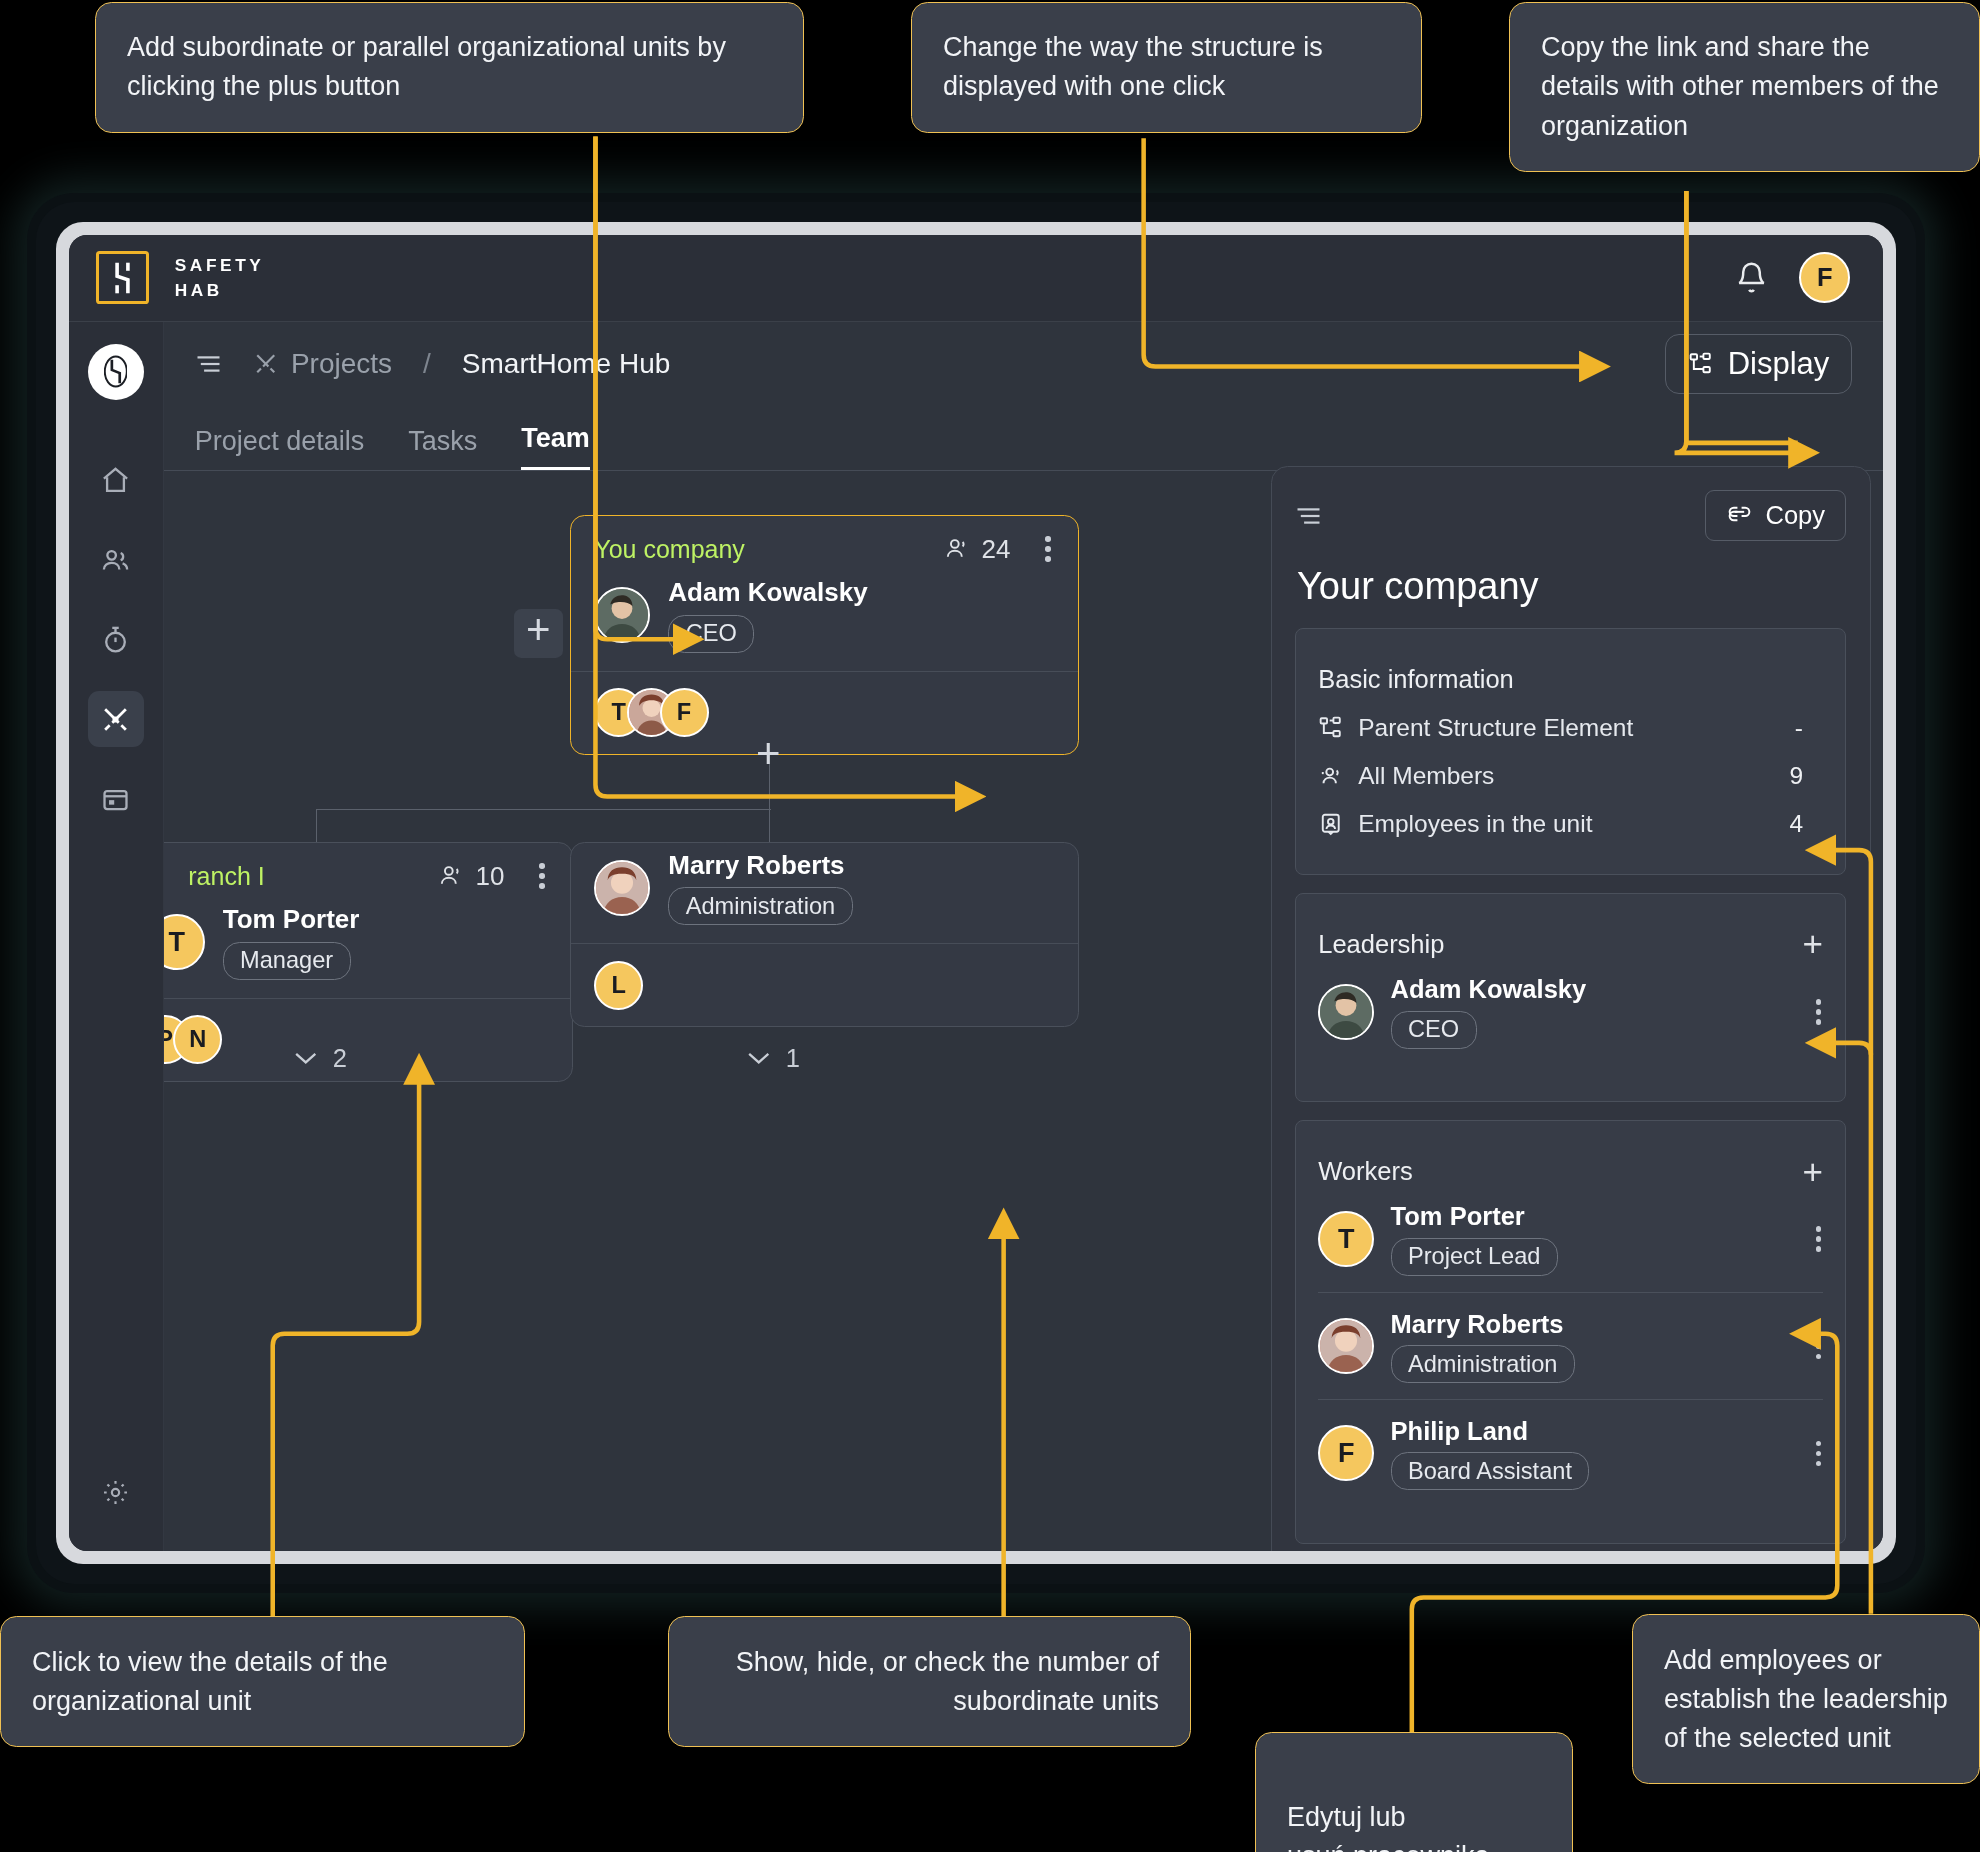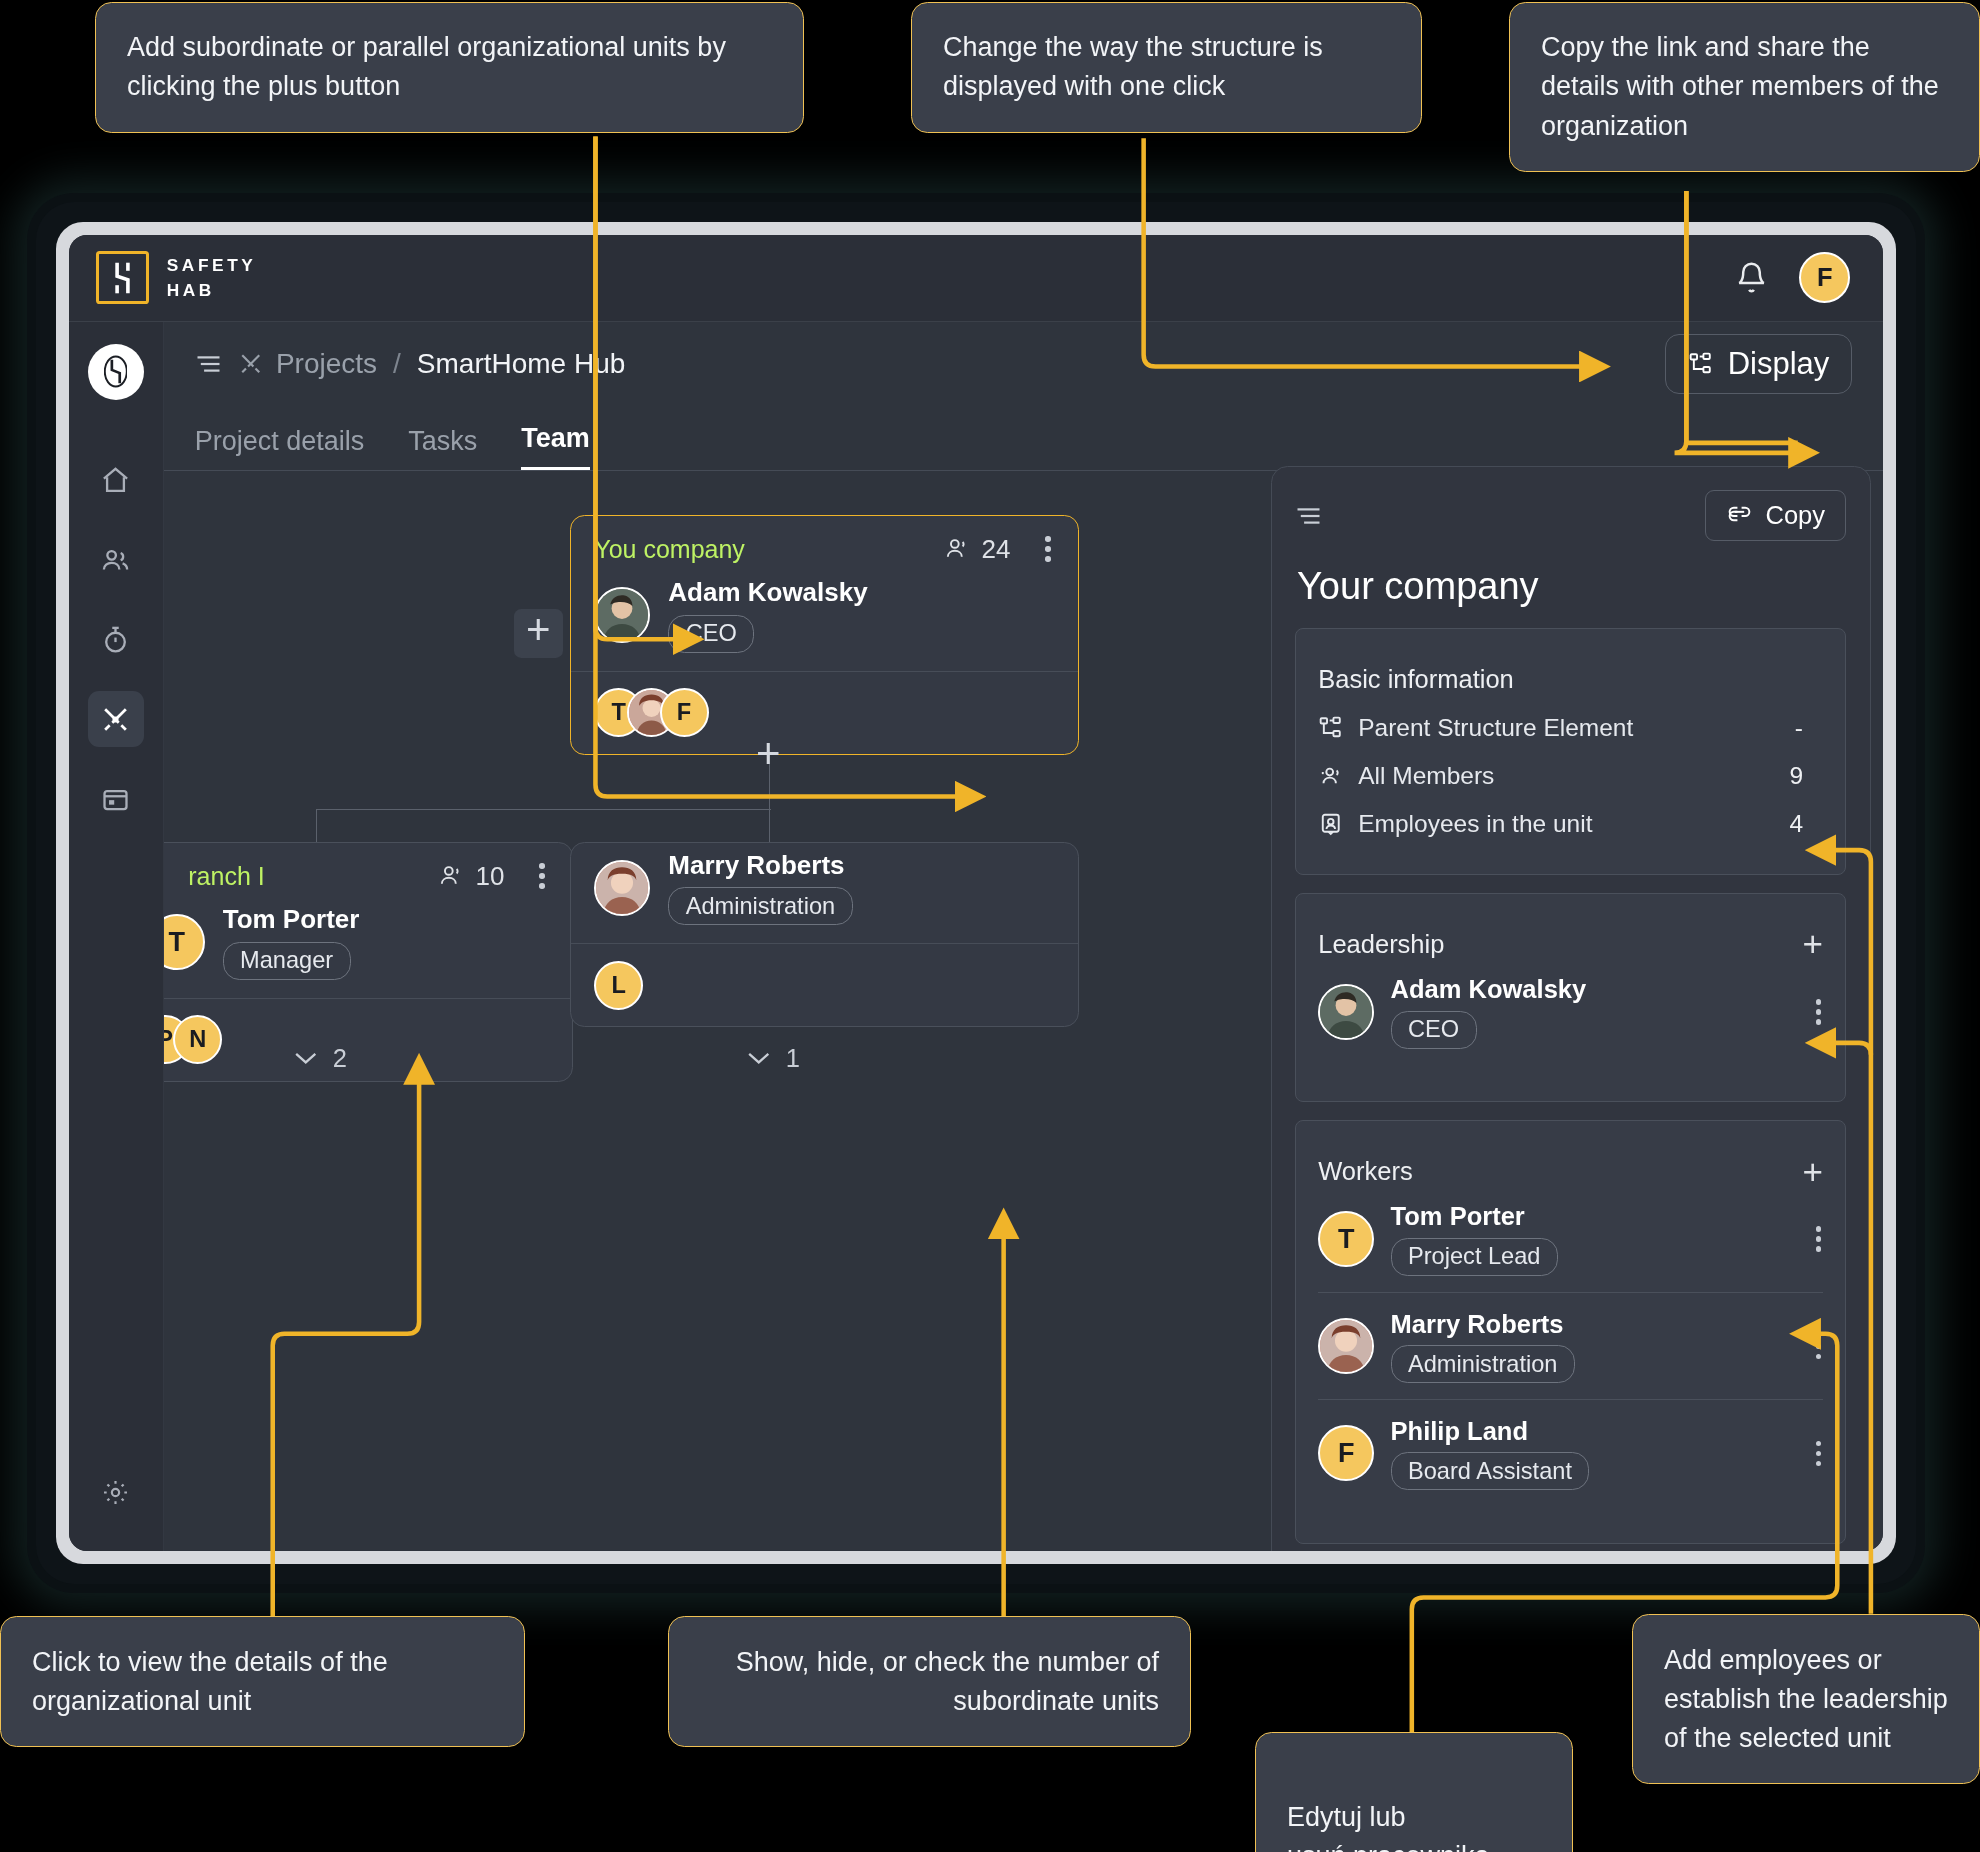--- a/index.html
+++ b/index.html
@@ -59,21 +59,21 @@
   }
 
   
   .appbar {
     height: 87px;
     background: #2b2f38;
     border-bottom: 0.9px solid #3b4049;
     display: flex; align-items: center;
     padding: 0 33px 0 27px;
   }
-  .logo-wrap { display: flex; align-items: center; gap: 18px; }
+  .logo-wrap { display: flex; align-items: center; gap: 26px; }
   .logo-mark {
     width: 53px; height: 53px;
     border: 3.6px solid #f0b429; border-radius: 3.6px;
     display: flex; align-items: center; justify-content: center;
   }
   .logo-text { color: #ffffff; font-size: 17.3px; letter-spacing: 3.6px; line-height: 1.4; font-weight: 600; }
   .appbar-right { margin-left: auto; display: flex; align-items: center; gap: 31px; }
   .bell { width: 33px; height: 33px; color: #e9ebee; }
   .av-f {
     width: 51px; height: 51px; border-radius: 50%;
@@ -104,21 +104,21 @@
   }
   .rail-item.active { background: #3a404b; color: #ffffff; }
   .rail-spacer { flex: 1; }
   .rail-bottom { margin-bottom: 31px; }
 
   .content { flex: 1; position: relative; background: #2f343d; }
 
   
   .crumbrow {
     height: 84px; display: flex; align-items: center;
-    padding: 0 31px; gap: 16px;
+    padding: 0 31px; gap: 31px;
   }
   .hamburger { width: 27px; color: #c9ced6; }
   .crumb-proj { display: flex; align-items: center; gap: 12.7px; color: #9aa1ab; font-size: 28px; }
   .crumb-sep { color: #7e858f; font-size: 28px; }
   .crumb-cur { color: #f2f4f7; font-size: 28px; }
   .display-btn {
     margin-left: auto;
     display: flex; align-items: center; gap: 14.5px;
     border: 0.9px solid #565c67; border-radius: 14px;
     padding: 11px 22px; color: #ffffff; font-size: 31px;

